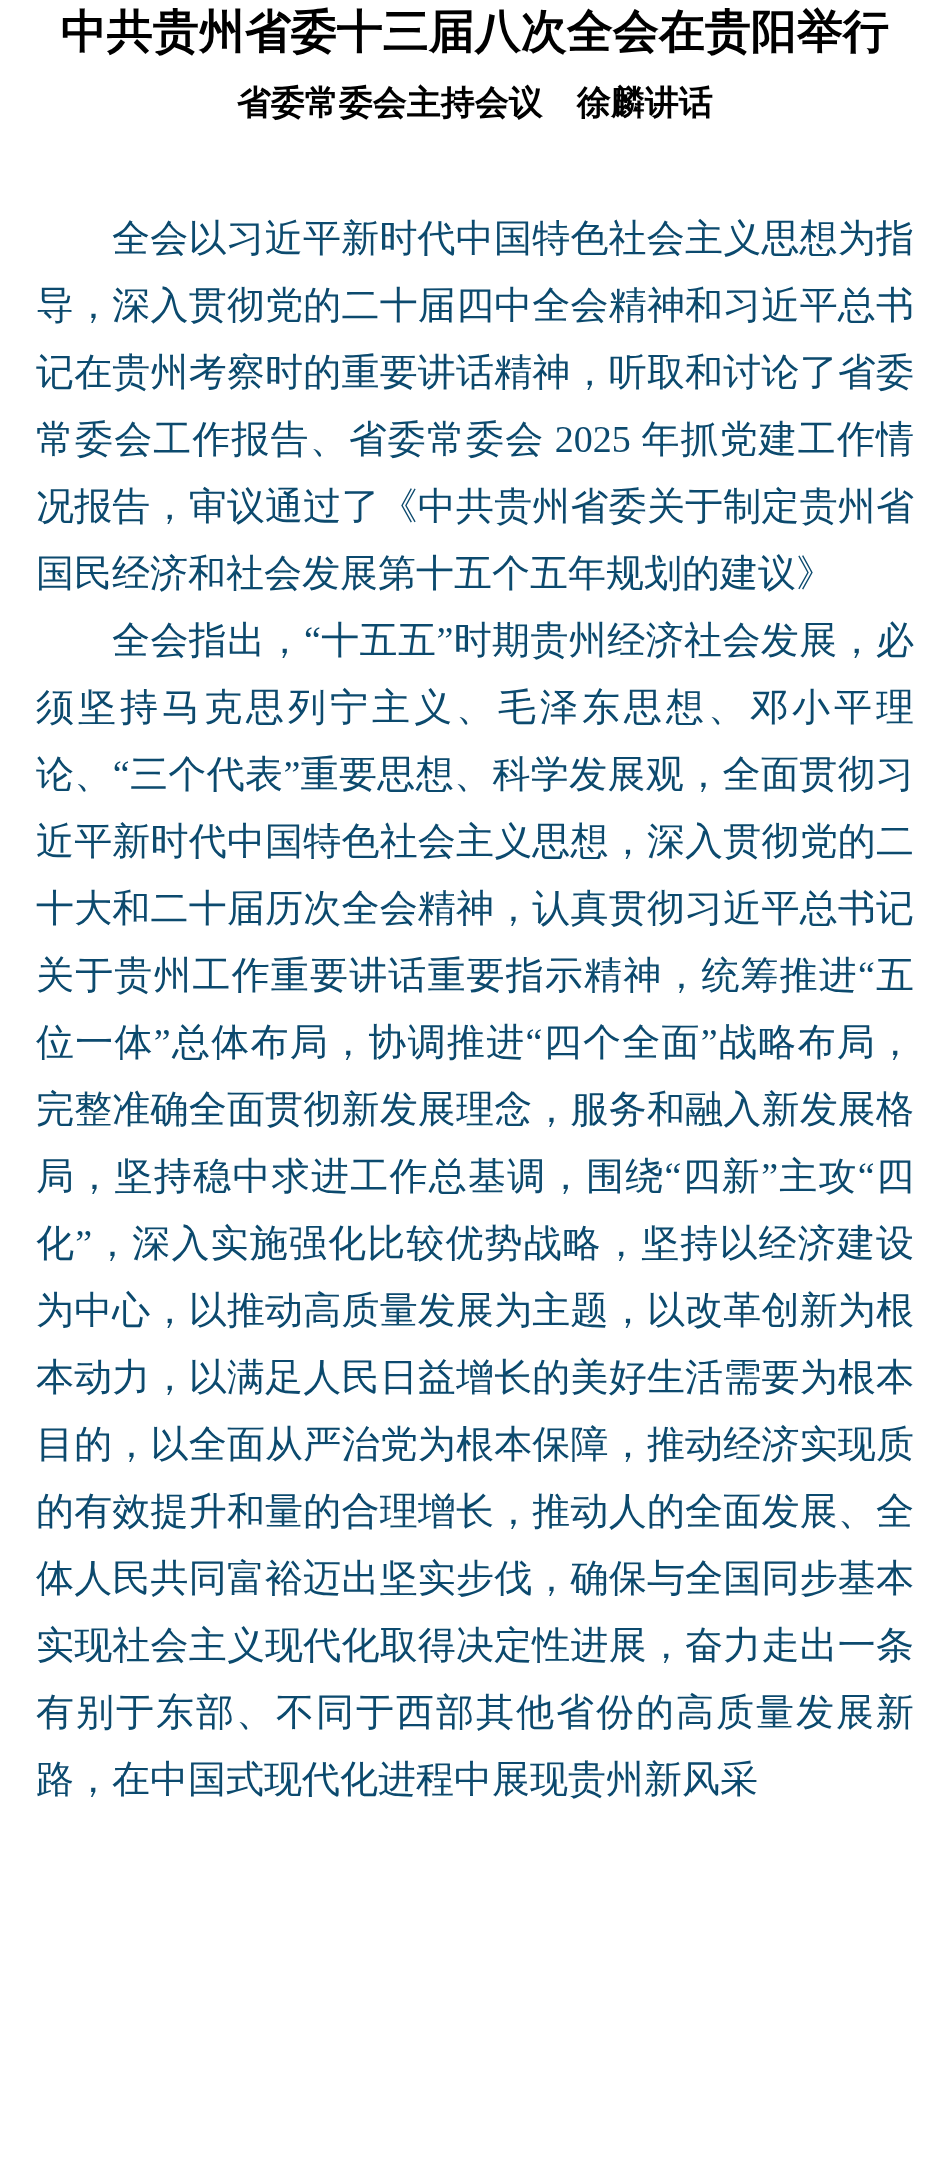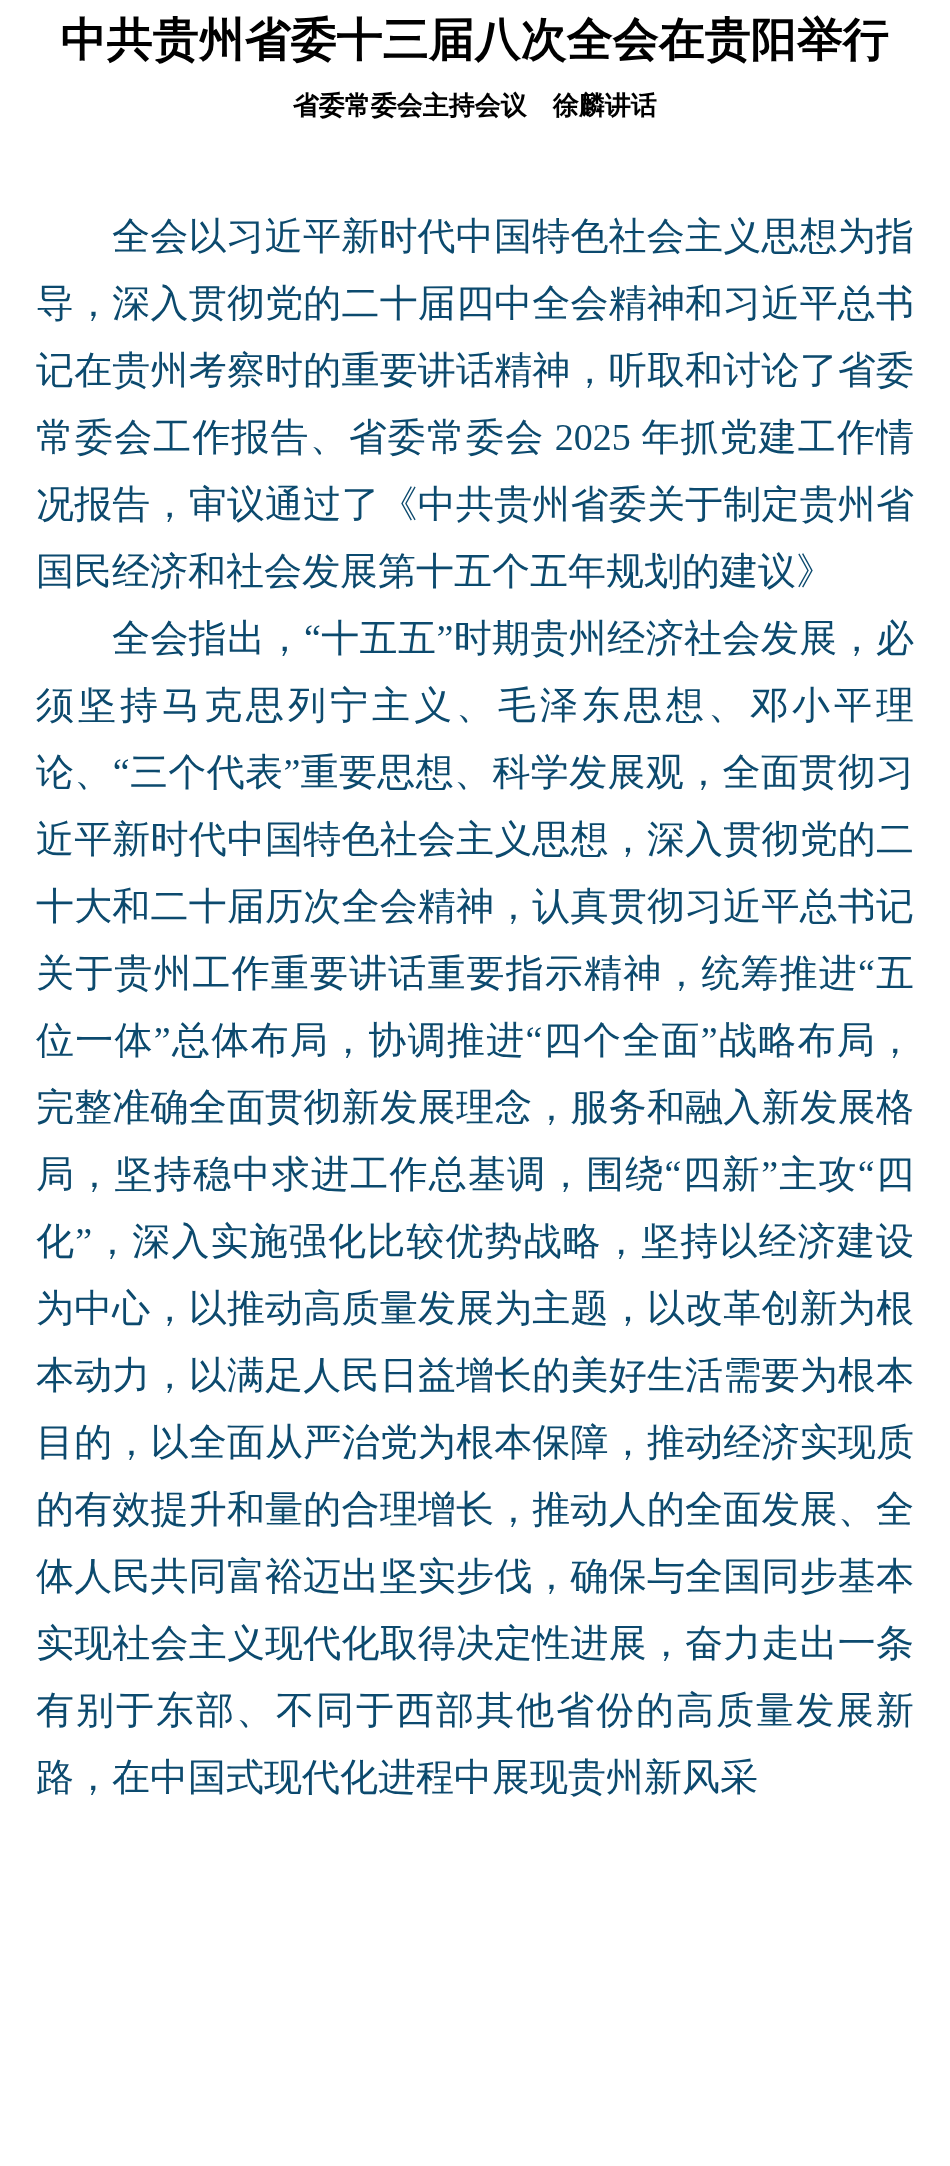--- a/index.html
+++ b/index.html
@@ -14,31 +14,31 @@
     margin: 0 auto;
     background: #ffffff;
     color: #000000;
     box-sizing: border-box;
     padding: 0 36px;
     overflow: hidden;
     font-family: "Liberation Serif", "DejaVu Serif", serif;
   }
   .doc-title {
     margin: 0;
-    padding-top: 16px;
+    padding-top: 8px;
     font-size: 46px;
     line-height: 1.05;
     font-weight: 800;
     text-align: center;
     letter-spacing: 0px;
     color: #000000;
   }
   .doc-subtitle {
     margin: 26px 0 0 0;
-    font-size: 26px;
+    font-size: 34px;
     line-height: 1.25;
     font-weight: 700;
     text-align: center;
     color: #000000;
   }
   .doc-body {
     margin-top: 80px;
     font-size: 38px;
     line-height: 67px;
     text-align: justify;

